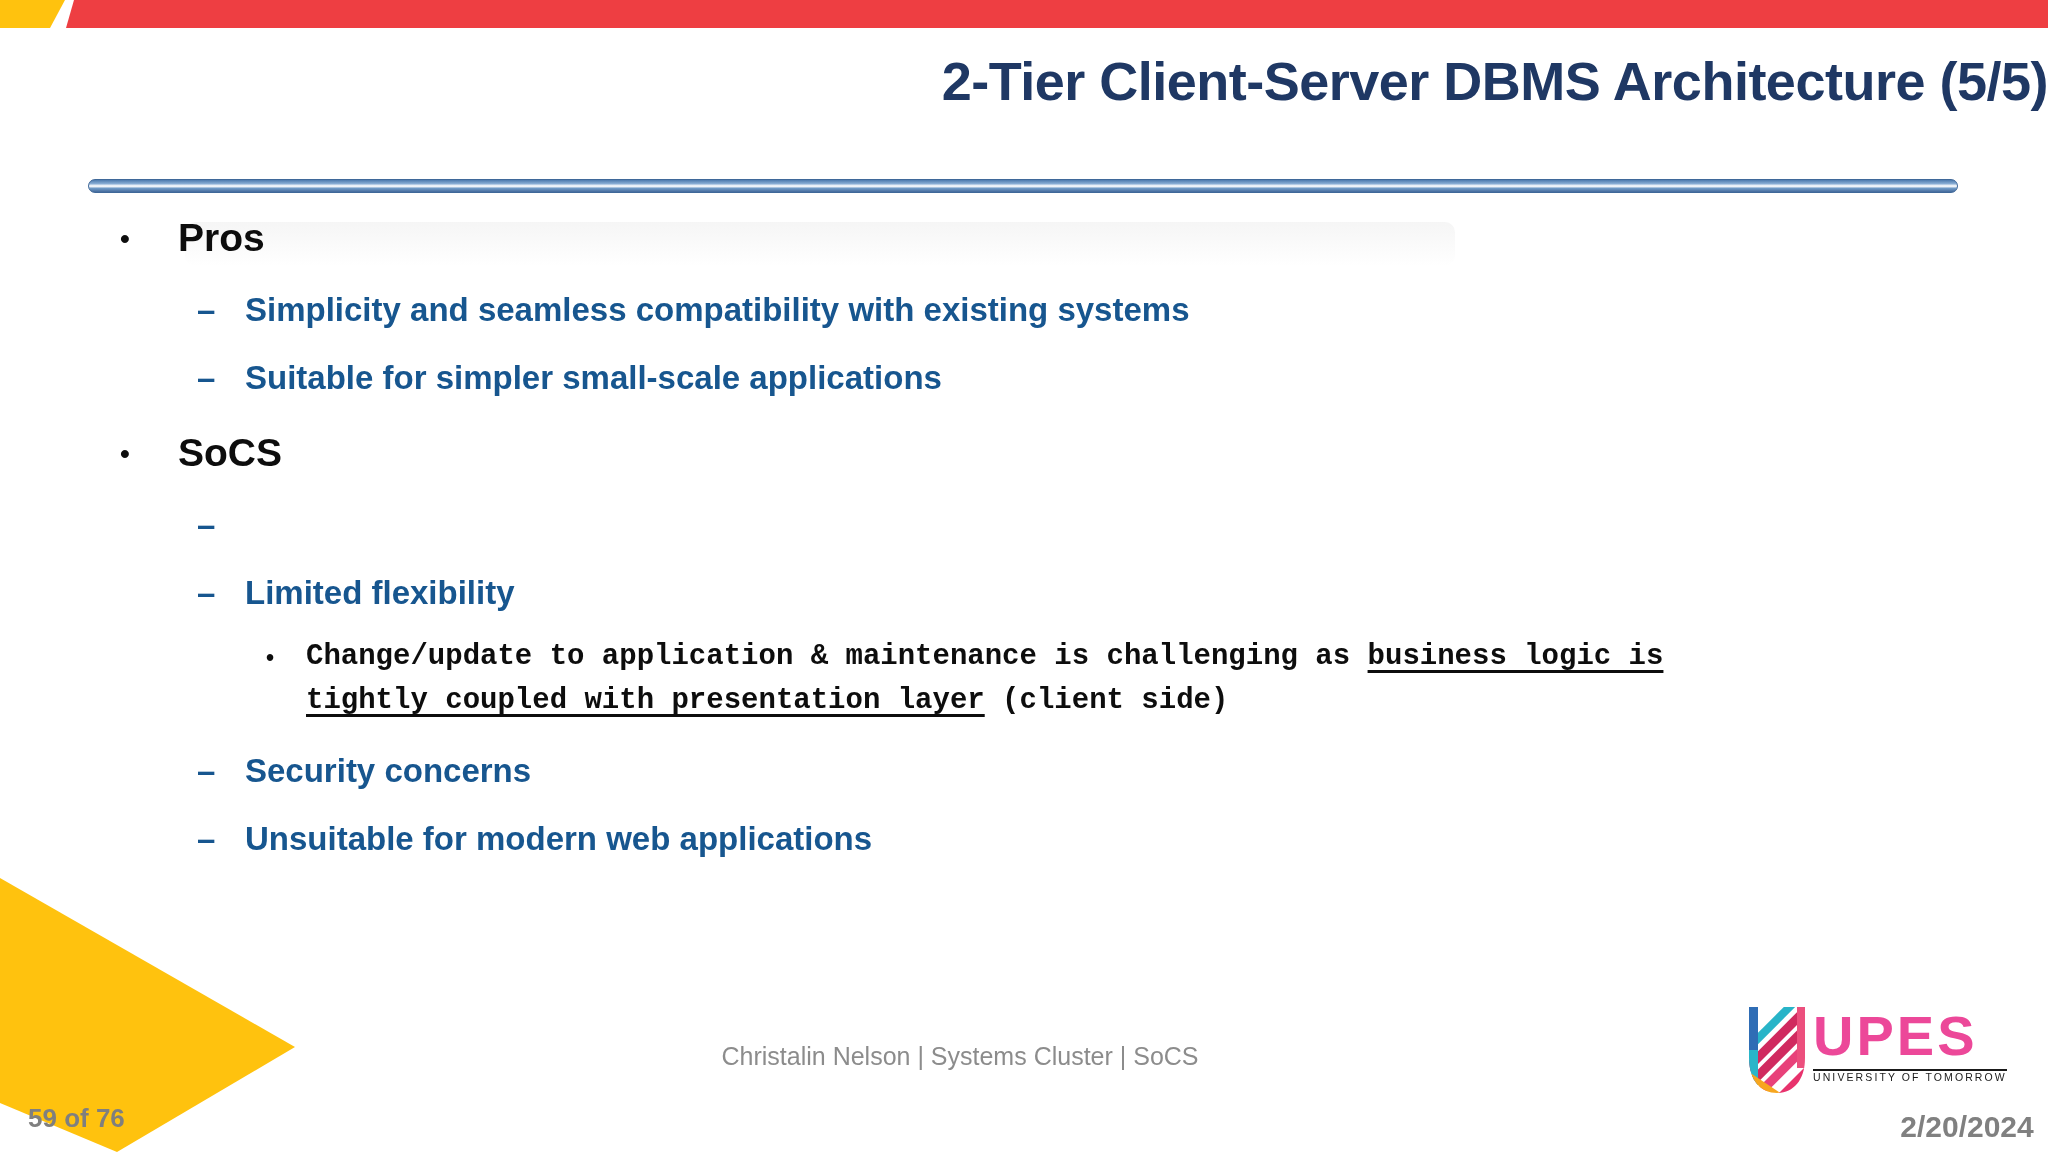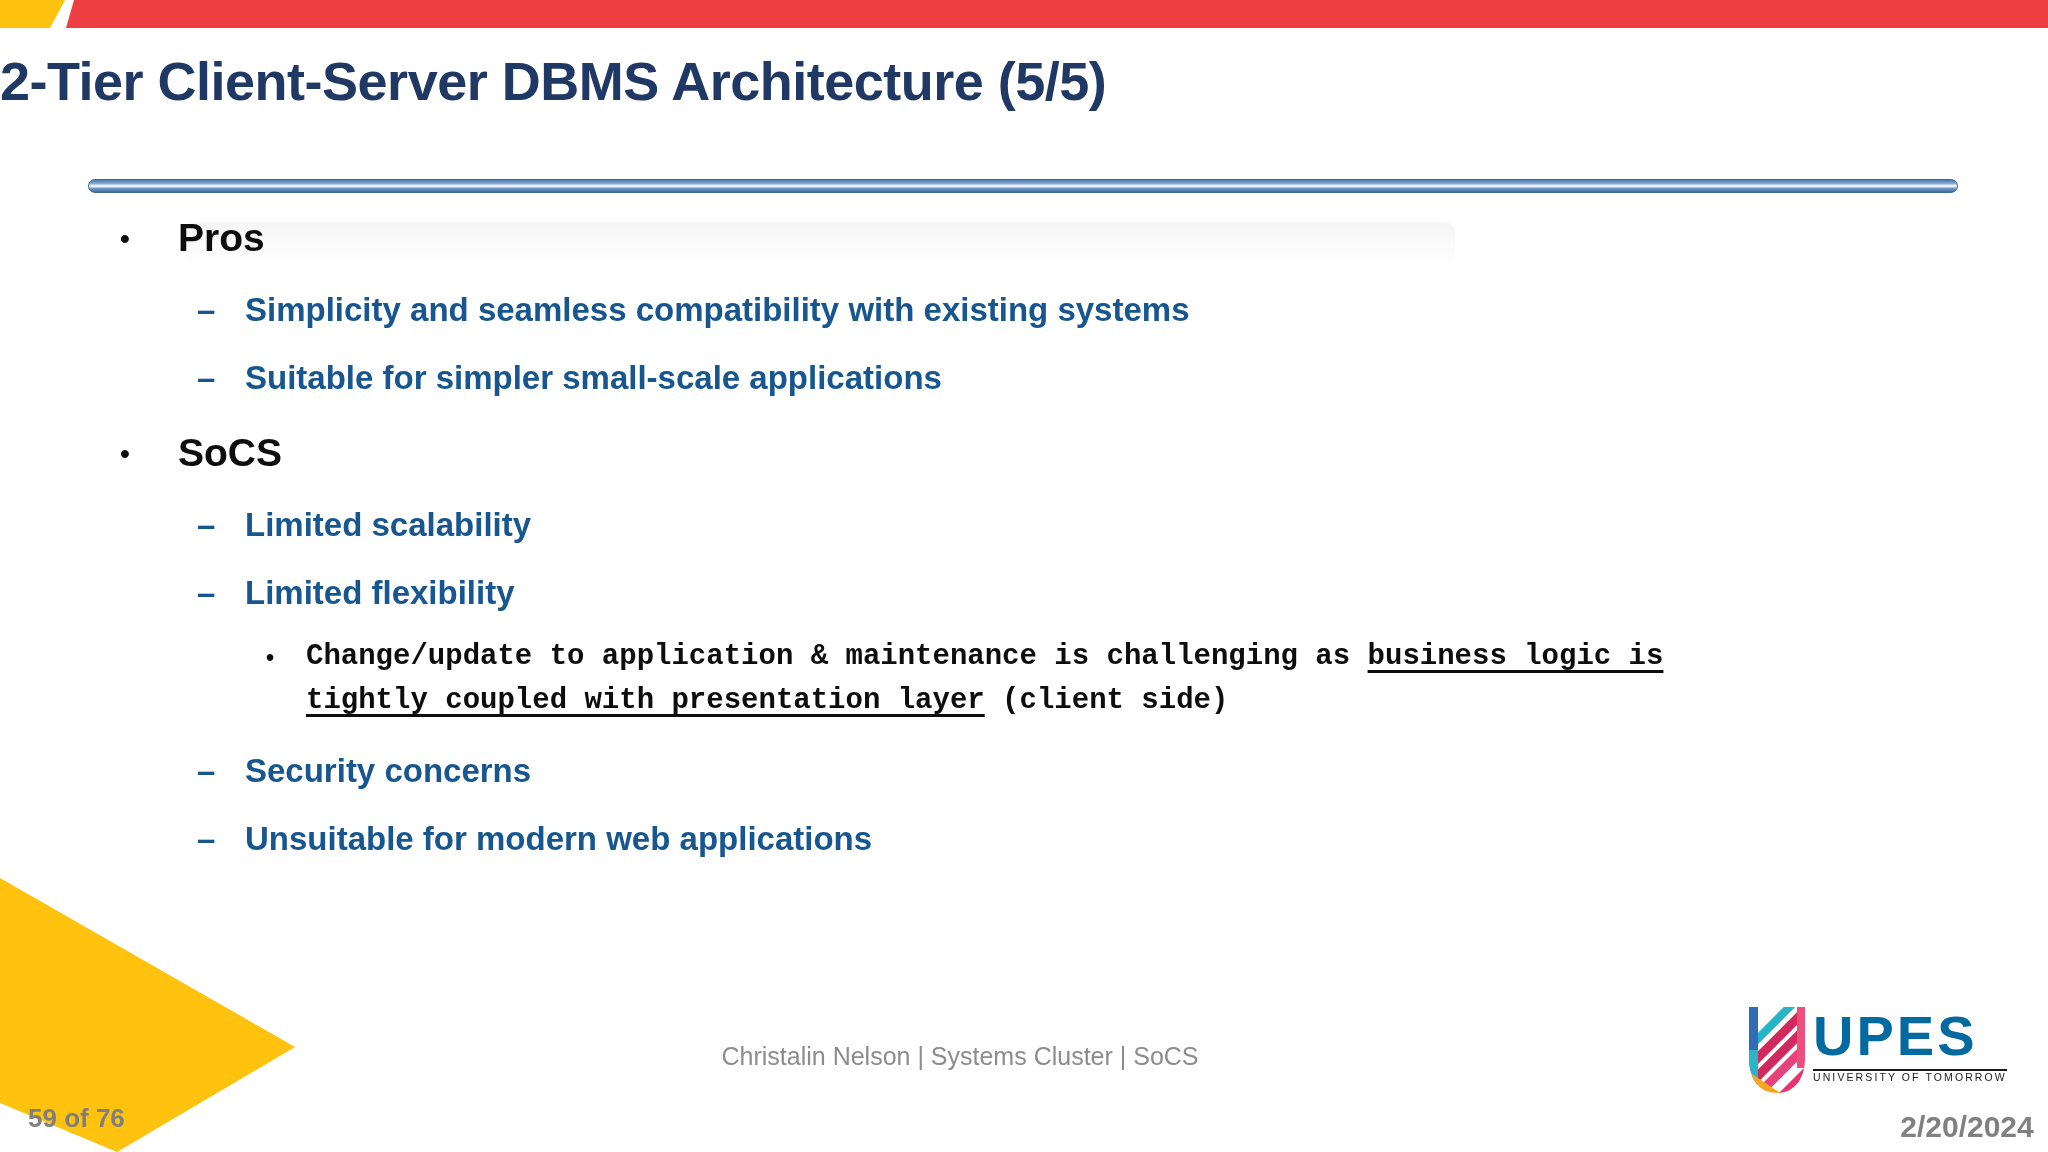--- a/index.html
+++ b/index.html
@@ -11,21 +11,21 @@
     font-family: "Liberation Sans", sans-serif;
   }
 
   
   .top-deco { position: absolute; top: 0; left: 0; }
 
   
   .title {
     position: absolute;
     top: 50px; left: 0; width: 100%;
-    text-align: left;
+    text-align: right;
     font-size: 54px;
     font-weight: bold;
     color: #1F3864;
     letter-spacing: -0.5px;
   }
 
   
   .sep {
     position: absolute;
     left: 88px; top: 179px;
@@ -96,21 +96,21 @@
   .logo {
     position: absolute;
     left: 1746px; top: 1006px;
     display: flex; align-items: flex-start;
   }
   .emblem { flex: 0 0 auto; }
   .wordmark-col { margin-left: 5px; padding-top: 2px; }
   .wordmark {
     font-size: 56px;
     font-weight: 800;
-    color: #0369a1;
+    color: #ec4899;
     letter-spacing: 3px;
     line-height: 1.0;
     white-space: nowrap;
   }
   .tagline {
     border-top: 2.5px solid #1a1a1a;
     margin-top: 5px;
     font-size: 10.5px;
     font-weight: 500;
     letter-spacing: 2.1px;
@@ -151,21 +151,20 @@
     <div class="row l2">
       <span class="marker">–</span>
       <span class="txt">Suitable for simpler small-scale applications</span>
     </div>
     <div class="row l1">
       <span class="marker">•</span>
       <span class="txt">SoCS</span>
     </div>
     <div class="row l2">
       <span class="marker">–</span>
-      <span class="txt">Limited scalability</span>
     </div>
     <div class="row l2">
       <span class="marker">–</span>
       <span class="txt">Limited flexibility</span>
     </div>
     <div class="row l3">
       <span class="marker">•</span>
       <span class="txt"><span>Change/update to application &amp; maintenance is challenging as </span><span class="u">business logic is tightly coupled with presentation layer</span><span> (client side)</span></span>
     </div>
     <div class="row l2">

